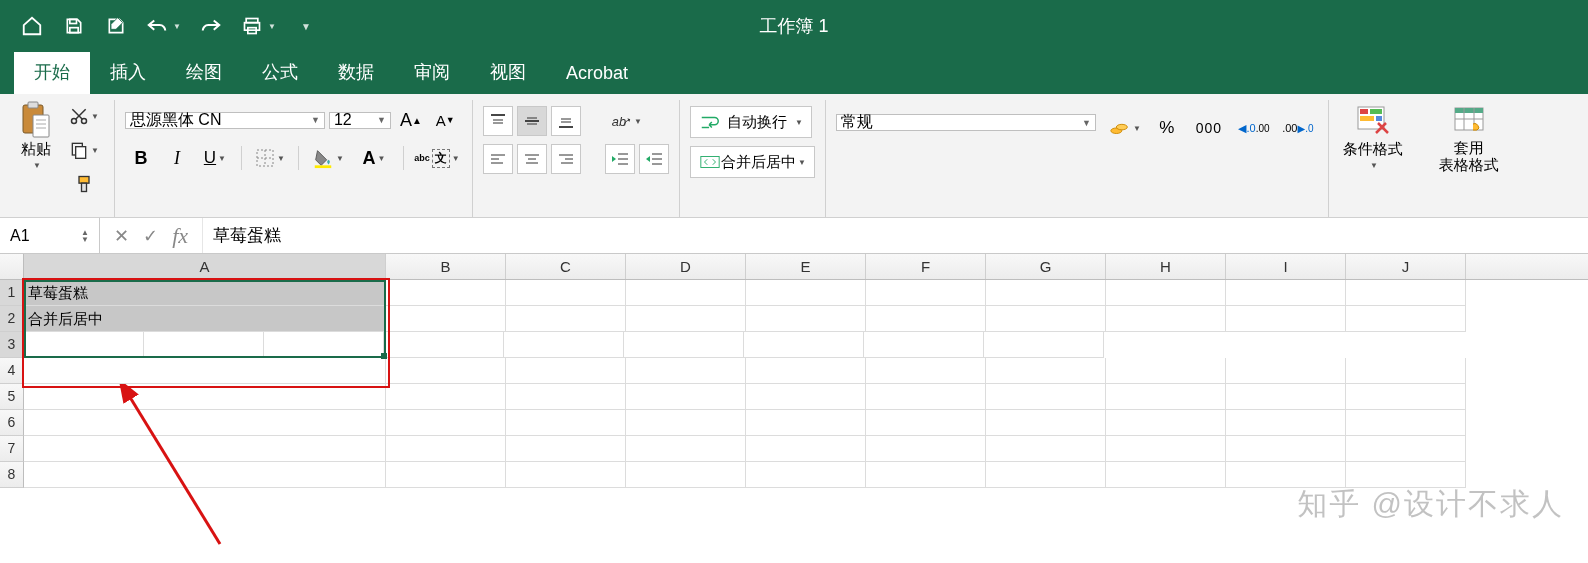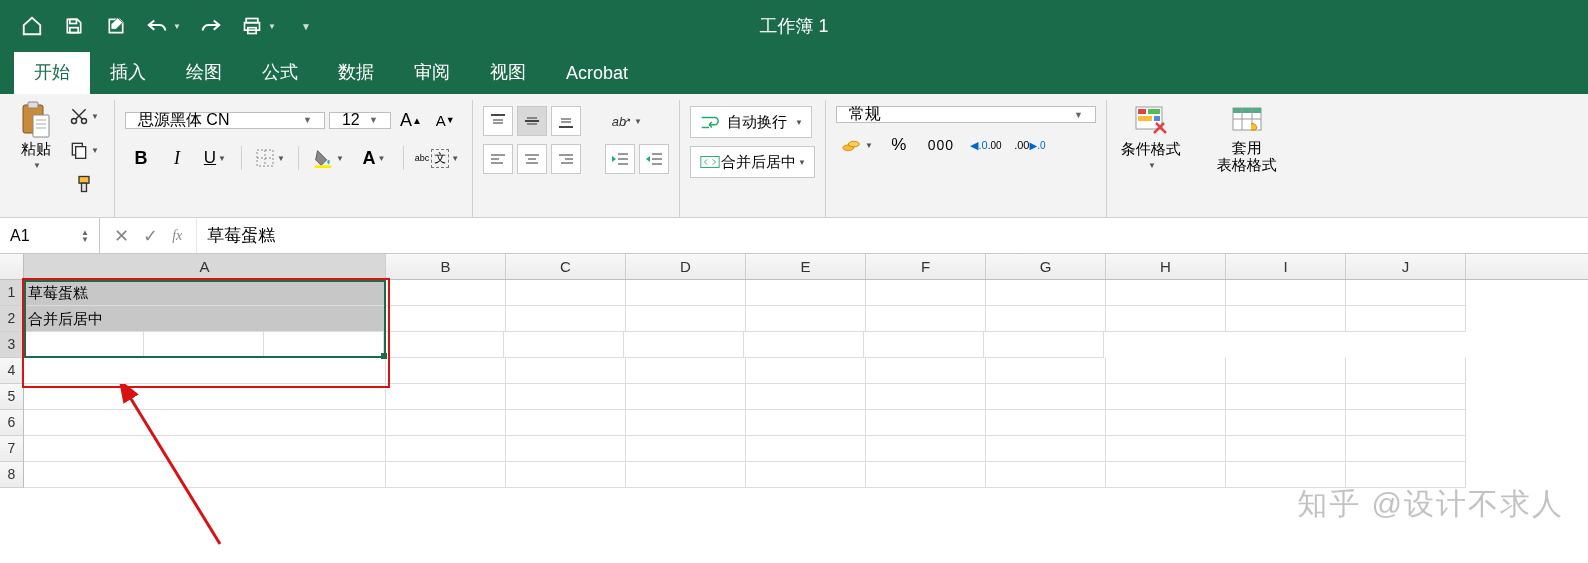--- a/index.html
+++ b/index.html
@@ -22,21 +22,21 @@
   
   .ribbon { background: #f3f3f3; height: 124px; border-bottom: 1px solid #d0d0d0; display: flex; padding: 6px 4px 0; }
   .rg { border-right: 1px solid #d0d0d0; padding: 0 10px 2px; display: flex; flex-direction: column; }
   .rg-body { flex: 1; display: flex; align-items: flex-start; gap: 6px; }
   .rg-label { text-align: center; font-size: 13px; color: #555; padding: 2px 0; }
   .rg-nolabel .rg-label { visibility: hidden; }
   .vbtn { display: flex; flex-direction: column; align-items: center; justify-content: flex-start; padding: 2px 4px; gap: 2px; cursor: pointer; }
   .vbtn .ic { width: 36px; height: 36px; display: flex; align-items: center; justify-content: center; }
   .vcol { display: flex; flex-direction: column; gap: 6px; padding-top: 2px; }
   .hbtn { display: flex; align-items: center; justify-content: center; height: 28px; padding: 0 4px; cursor: pointer; border: 1px solid transparent; }
-  .combo { background: #fff; border: 1px solid #bfbfbf; height: 17px; display: flex; align-items: center; padding: 0 12px; font-size: 16px; }
+  .combo { background: #fff; border: 1px solid #bfbfbf; height: 17px; display: flex; align-items: center; padding: 0 4px; font-size: 16px; }
   .combo .dd { font-size: 9px; color: #666; margin-left: auto; padding-left: 6px; }
   .toolrow { display: flex; align-items: center; gap: 4px; }
   .sep-v { width: 1px; height: 24px; background: #d0d0d0; margin: 0 4px; }
   .sq { width: 30px; height: 30px; border: 1px solid #c8c8c8; background: #fff; display: flex; align-items: center; justify-content: center; cursor: pointer; }
   .sq.active { background: #d8d8d8; }
   .dd-caret { font-size: 8px; color: #555; margin-left: 2px; }
   .lbltxt { font-size: 15px; }
   
   
   .fbar { height: 36px; border-bottom: 1px solid #c9c9c9; display: flex; align-items: stretch; background: #fff; }
@@ -213,21 +213,21 @@
               <rect x="3" y="20" width="18" height="3" fill="#ffeb00"></rect>
             </svg>
             <span class="dd-caret">▼</span>
           </div>
         <div class="hbtn" style="width:42px;">
             <span style="font-size:18px;font-weight:600;">A</span>
             <span class="dd-caret">▼</span>
             <div style="position:absolute;"></div>
           </div>
         <div class="sep-v"></div>
-        <div class="hbtn" style="width:50px;">
+        <div class="hbtn" style="width:50px;font-weight:bold;">
             <span style="font-size:9px;">abc</span>
             <span style="border:1px dashed #777;padding:0 2px;font-size:12px;margin-left:2px;">文</span>
             <span class="dd-caret">▼</span>
           </div>
       </div>
     </div>
     <div class="rg-label">.</div>
   </div>
 
   <div class="rg rg-nolabel" style="padding-top:6px;">
@@ -324,21 +324,21 @@
             <path d="M6 8 l3 -3 m-3 3 l3 3 M18 8 l-3 -3 m3 3 l-3 3" stroke="#2a6" fill="none"></path>
           </svg>
         <span class="lbltxt">合并后居中</span>
           <span class="dd-caret">▼</span>
       </div>
     </div>
     <div class="rg-label">.</div>
   </div>
 
   <div class="rg rg-nolabel" style="padding-top:6px;">
-    <div class="rg-body" style="flex-direction:column;gap:8px;">
+    <div class="rg-body" style="flex-direction:row;gap:8px;margin-top:8px;">
       <div class="combo" style="width:260px;">
         <span>常规</span>
           <span class="dd">▼</span>
       </div>
       <div class="toolrow">
         <div class="hbtn" style="width:42px;">
             <svg width="22" height="18" viewBox="0 0 24 18">
               <ellipse cx="8" cy="12" rx="6" ry="3" fill="#fb3" stroke="#c80"></ellipse>
               <ellipse cx="14" cy="8" rx="6" ry="3" fill="#fc5" stroke="#c80"></ellipse>
             </svg>
@@ -401,21 +401,21 @@
   <div class="namebox">
     <span>A1</span>
     <span class="sp">
         <span>▲</span>
         <span>▼</span>
       </span>
   </div>
   <div class="fx-btns">
     <span class="fx-ic" style="font-size:18px;">✕</span>
     <span class="fx-ic" style="font-size:18px;">✓</span>
-    <span class="fx-ic" style="font-style:italic;font-size:14px;font-family:serif;">fx</span>
+    <span class="fx-ic" style="font-style:italic;font-size:22px;font-family:serif;">fx</span>
   </div>
   <div class="fx-input">
     <span>草莓蛋糕</span>
   </div>
 </div>
 
 <div class="grid">
   <div class="colhdr">
     <div class="rh"></div>
 

